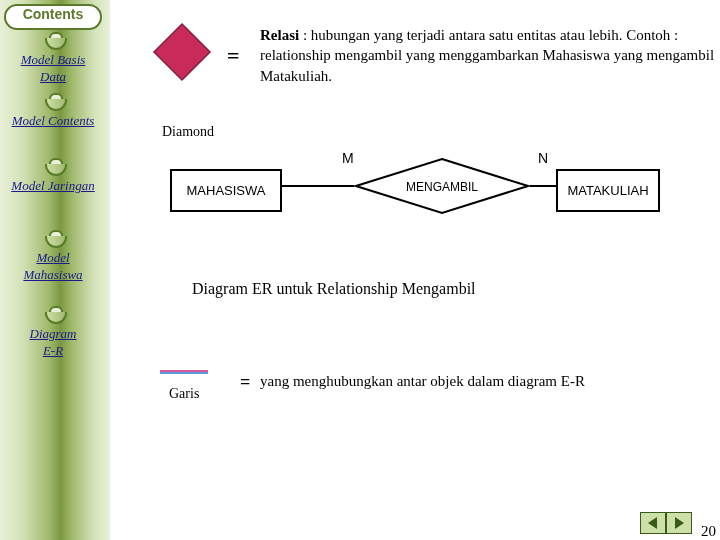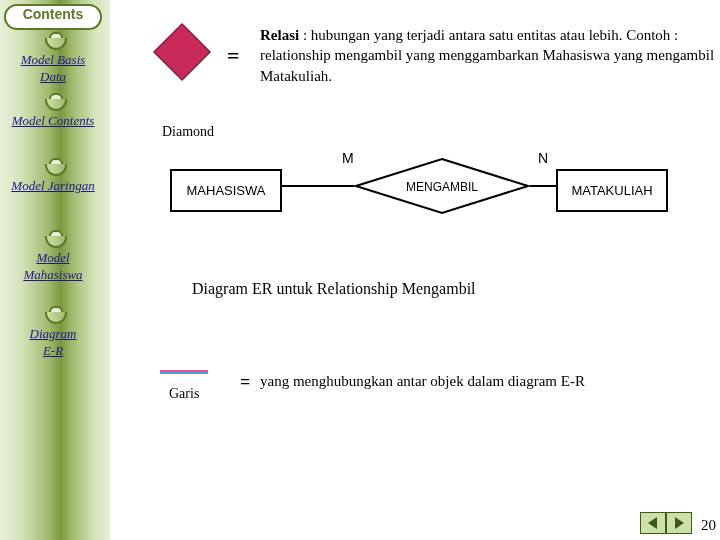--- a/index.html
+++ b/index.html
@@ -23,21 +23,21 @@
   .card-m { position: absolute; left: 172px; top: -5px; font-size: 14px; font-family: Arial, sans-serif; }
   .card-n { position: absolute; left: 368px; top: -5px; font-size: 14px; font-family: Arial, sans-serif; }
   .fig-caption { position: absolute; left: 80px; top: 280px; font-size: 16px; text-align: right; }
   .garis-line { position: absolute; left: 48px; top: 370px; width: 48px; height: 4px; background: linear-gradient(to bottom, #d85a9a 50%, #5a9ad8 50%); }
   .garis-label { position: absolute; left: 57px; top: 386px; font-size: 14px; }
   .eq2 { position: absolute; left: 128px; top: 372px; font-size: 18px; font-weight: bold; }
   .def2 { position: absolute; left: 148px; top: 373px; font-size: 15px; }
   .nav-controls { position: absolute; right: 28px; bottom: 6px; display: flex; gap: 0; }
   .nav-arrow { width: 26px; height: 22px; border: 1px solid #3a5a1a; background: #cde0a8; display: flex; align-items: center; justify-content: center; }
   .nav-arrow svg { width: 14px; height: 14px; }
-  .page-num { position: absolute; right: 4px; bottom: 6px; font-size: 15px; }
+  .page-num { position: absolute; right: 4px; bottom: 0; font-size: 15px; }
 </style>
 </head>
 <body>
 
 <div class="sidebar">
   <div class="contents-btn">
     <span>Contents</span>
   </div>
 
   <div class="clip" style="left:44px; top:34px;">
@@ -102,21 +102,21 @@
     <div class="card-n">N</div>
     <div class="entity-box" style="left:0; top:14px; width:112px;"><span>MAHASISWA</span></div>
     <div class="er-line" style="left:112px; top:30px; width:72px;"></div>
     <div class="rel-diamond" style="left:184px; top:2px;">
       <svg width="176" height="58" viewBox="0 0 176 58">
           <polygon points="88,2 174,29 88,56 2,29" fill="#fff" stroke="#000" stroke-width="2"></polygon>
           <text x="88" y="34" text-anchor="middle" font-size="12" font-family="Arial">MENGAMBIL</text>
         </svg>
     </div>
     <div class="er-line" style="left:360px; top:30px; width:26px;"></div>
-    <div class="entity-box" style="left:386px; top:14px; width:112px;"><span>MATAKULIAH</span></div>
+    <div class="entity-box" style="left:386px; top:14px; width:104px;"><span>MATAKULIAH</span></div>
   </div>
 
   <div class="fig-caption">Diagram ER untuk Relationship Mengambil</div>
 
   <div class="garis-line"></div>
   <div class="garis-label">Garis</div>
   <div class="eq2">=</div>
   <div class="def2">yang menghubungkan antar objek dalam diagram E-R</div>
 
   <div class="nav-controls">

